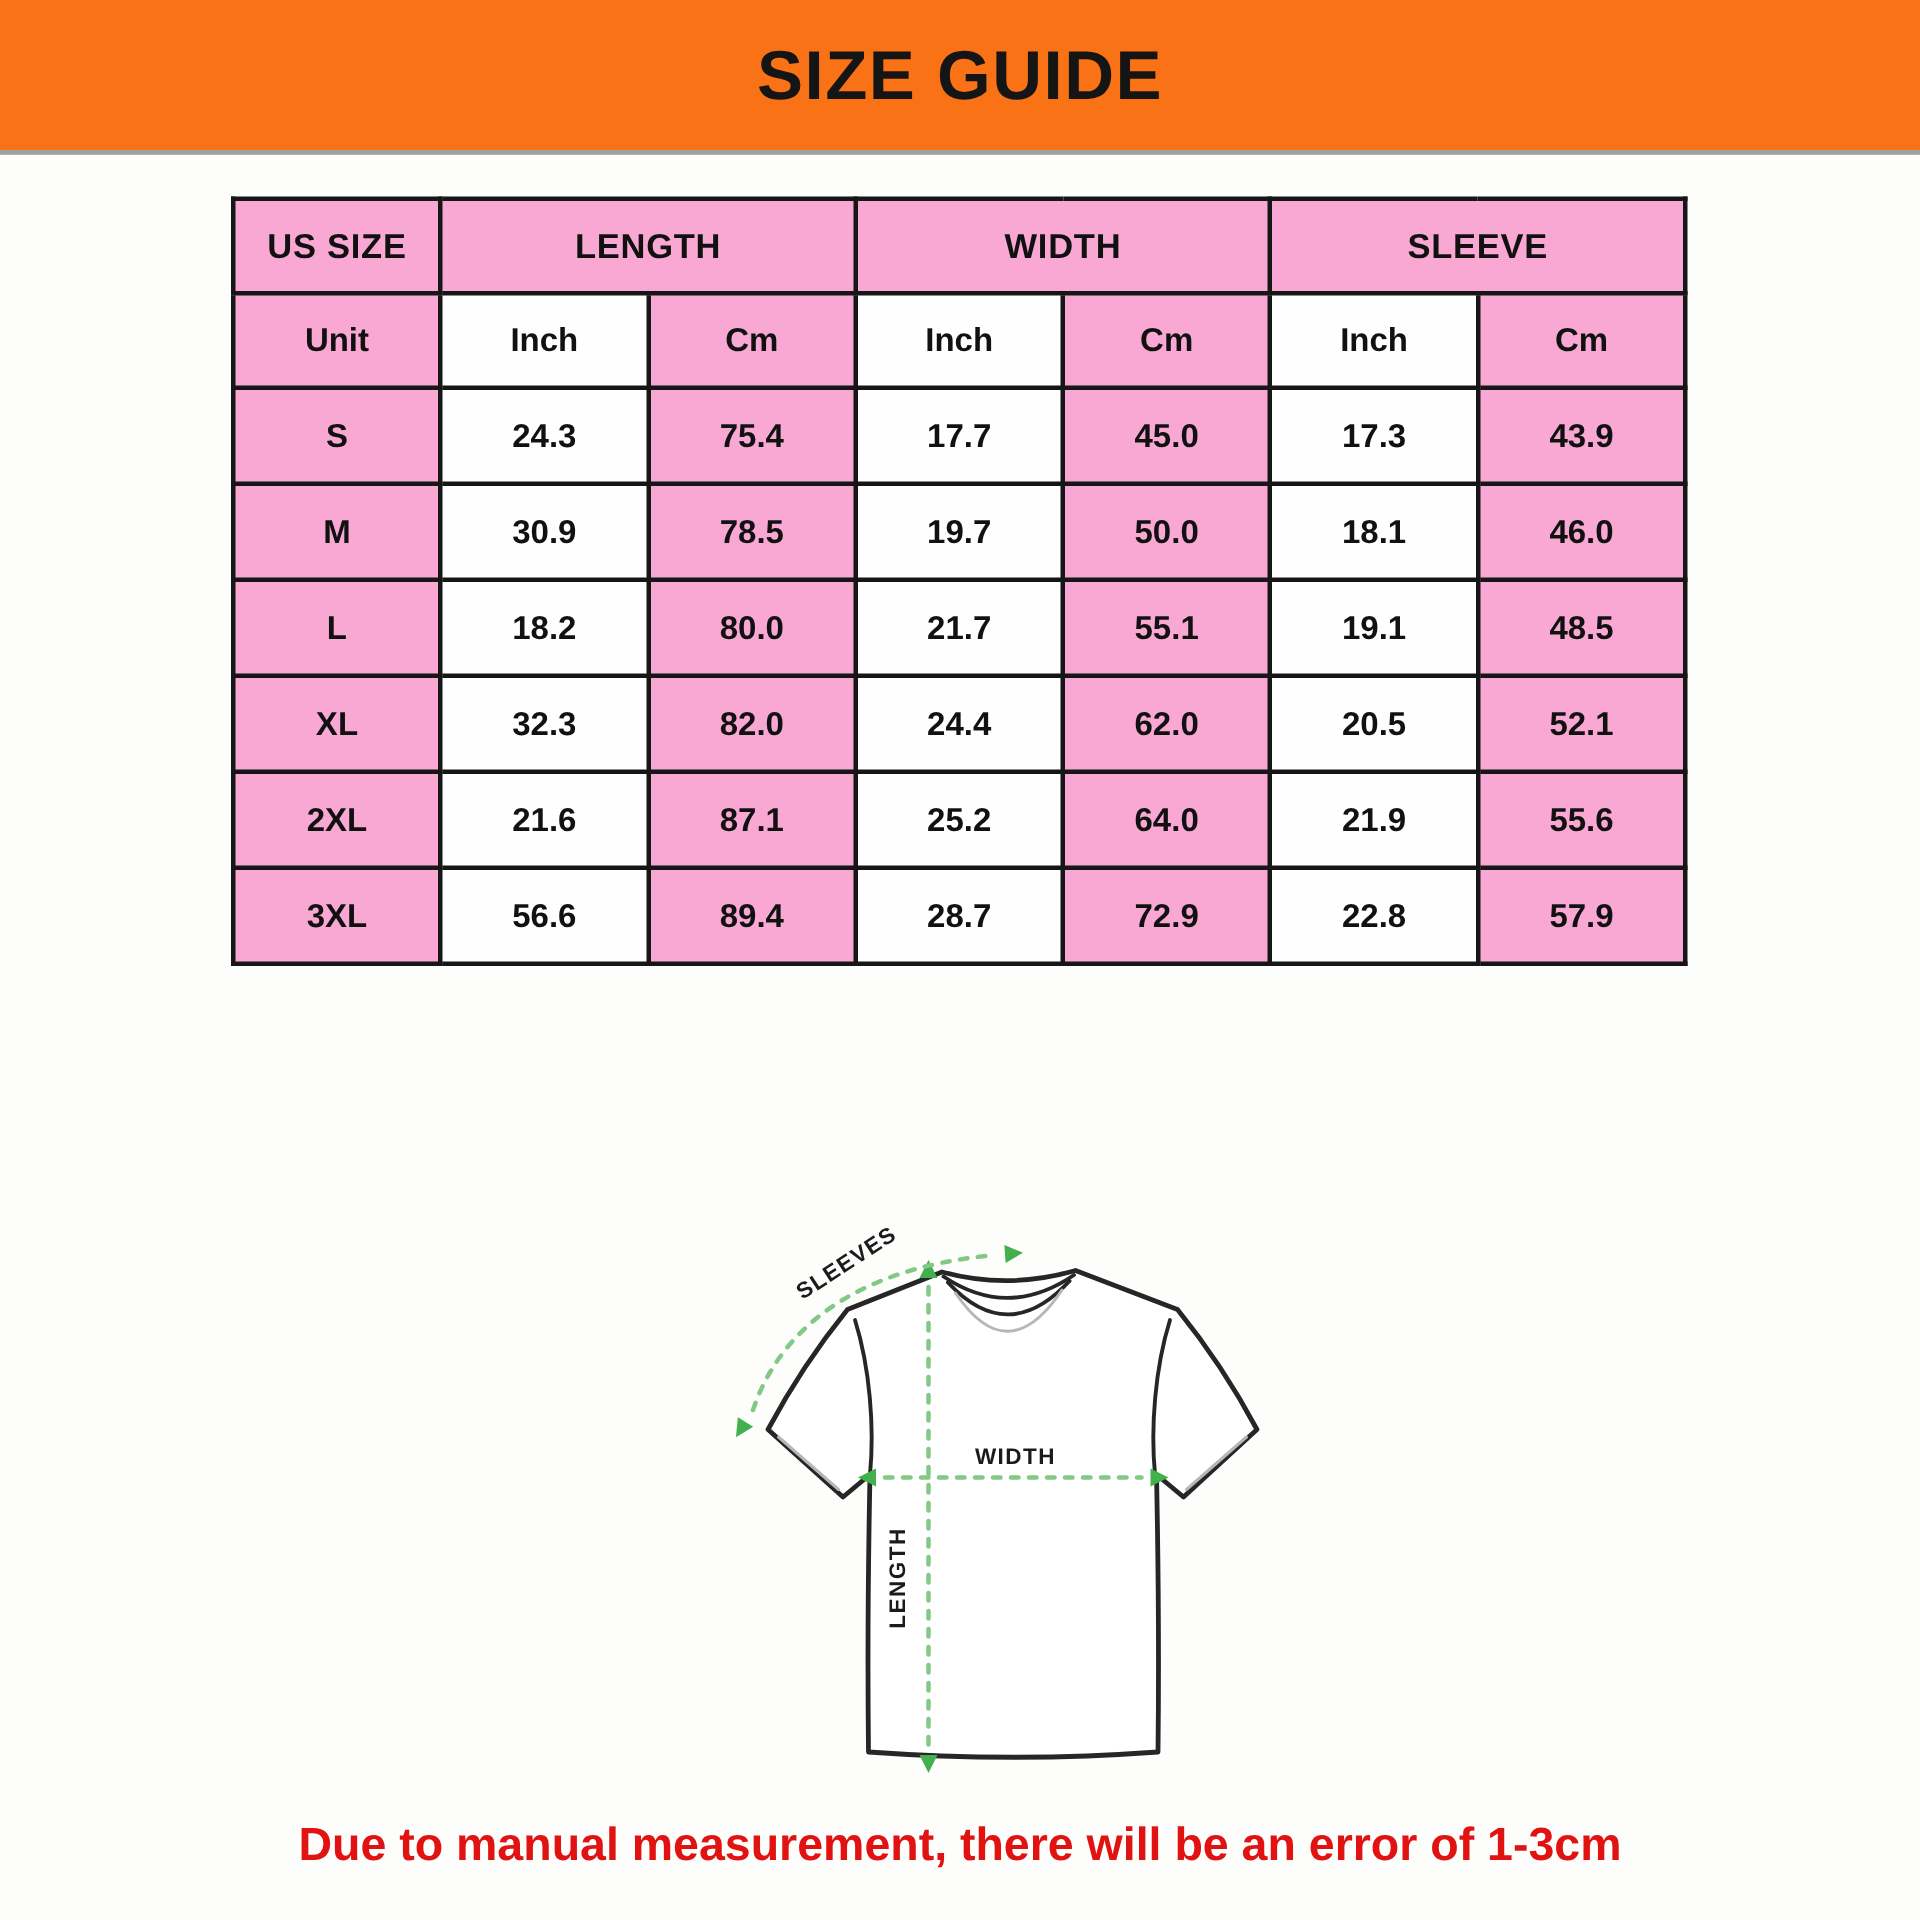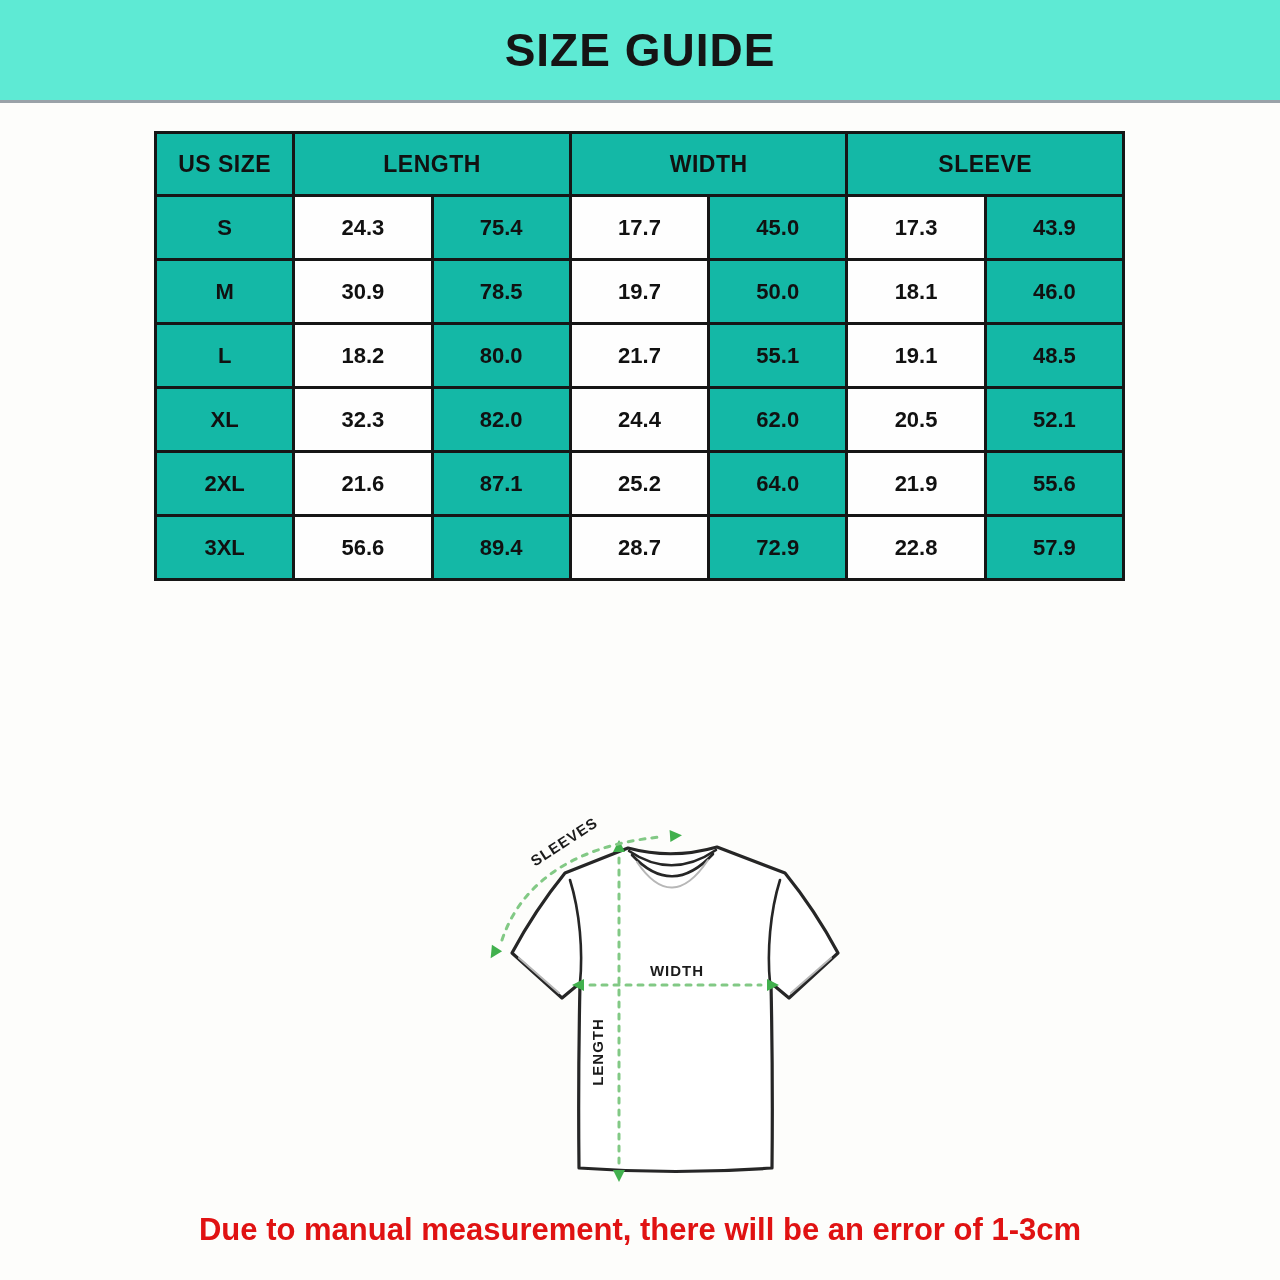--- a/index.html
+++ b/index.html
@@ -8,21 +8,21 @@
     background:#fdfdfb;
     font-family:"Liberation Sans", sans-serif;
     position:relative;
     overflow:hidden;
   }
   .canvas{position:absolute;inset:0;}
 
   
   .banner{
     position:absolute;left:0;top:0;width:1280px;height:100px;
-    background:#5eead4;
+    background:#f97316;
     border-bottom:3px solid #9aa2a8;
     display:flex;align-items:center;justify-content:center;
   }
   .banner h1{
     margin:0;font-size:46px;font-weight:800;letter-spacing:1px;color:#151515;
   }
 
   
   table.size-table{
     position:absolute;left:154px;top:131px;width:971px;
@@ -30,21 +30,21 @@
   }
   .size-table th,.size-table td{
     border:3px solid #161616;
     text-align:center;vertical-align:middle;
     font-weight:bold;color:#111;
     padding:0;
   }
   .size-table tr.r-group th{height:60px;font-size:23px;letter-spacing:.5px;}
   .size-table tr.r-unit  th{height:60px;font-size:22px;}
   .size-table td{height:61px;font-size:22px;}
-  .cg{background:#14b8a6;margin-top:24px;}
+  .cg{background:#f9a8d4;margin-top:24px;}
   .cw{background:#fefefe;}
 
   
   .diagram{position:absolute;left:440px;top:800px;width:520px;height:420px;}
   .diagram svg{display:block;width:100%;height:100%;}
   .shirt-line{fill:#ffffff;stroke:#262626;stroke-width:3.2;stroke-linejoin:round;stroke-linecap:round;}
   .shirt-detail{fill:none;stroke:#262626;stroke-width:2.6;stroke-linecap:round;}
   .stitch{fill:none;stroke:#b7b7b7;stroke-width:2;stroke-linecap:round;}
   .measure{fill:none;stroke:#82c985;stroke-width:3;stroke-dasharray:5 7;stroke-linecap:round;}
   .arrowhead{fill:#41b04d;stroke:none;}
@@ -75,20 +75,29 @@
         <col>
         <col>
         <col>
       </colgroup>
     <tbody>
     <tr class="r-group">
       <th class="cg">US SIZE</th>
       <th class="cg" colspan="2">LENGTH</th>
       <th class="cg" colspan="2">WIDTH</th>
       <th class="cg" colspan="2">SLEEVE</th>
+    </tr>
+    <tr class="r-unit">
+      <th class="cg">Unit</th>
+      <th class="cw">Inch</th>
+      <th class="cg">Cm</th>
+      <th class="cw">Inch</th>
+      <th class="cg">Cm</th>
+      <th class="cw">Inch</th>
+      <th class="cg">Cm</th>
     </tr>
     <tr>
       <td class="cg">S</td>
       <td class="cw">24.3</td>
       <td class="cg">75.4</td>
       <td class="cw">17.7</td>
       <td class="cg">45.0</td>
       <td class="cw">17.3</td>
       <td class="cg">43.9</td>
     </tr>

